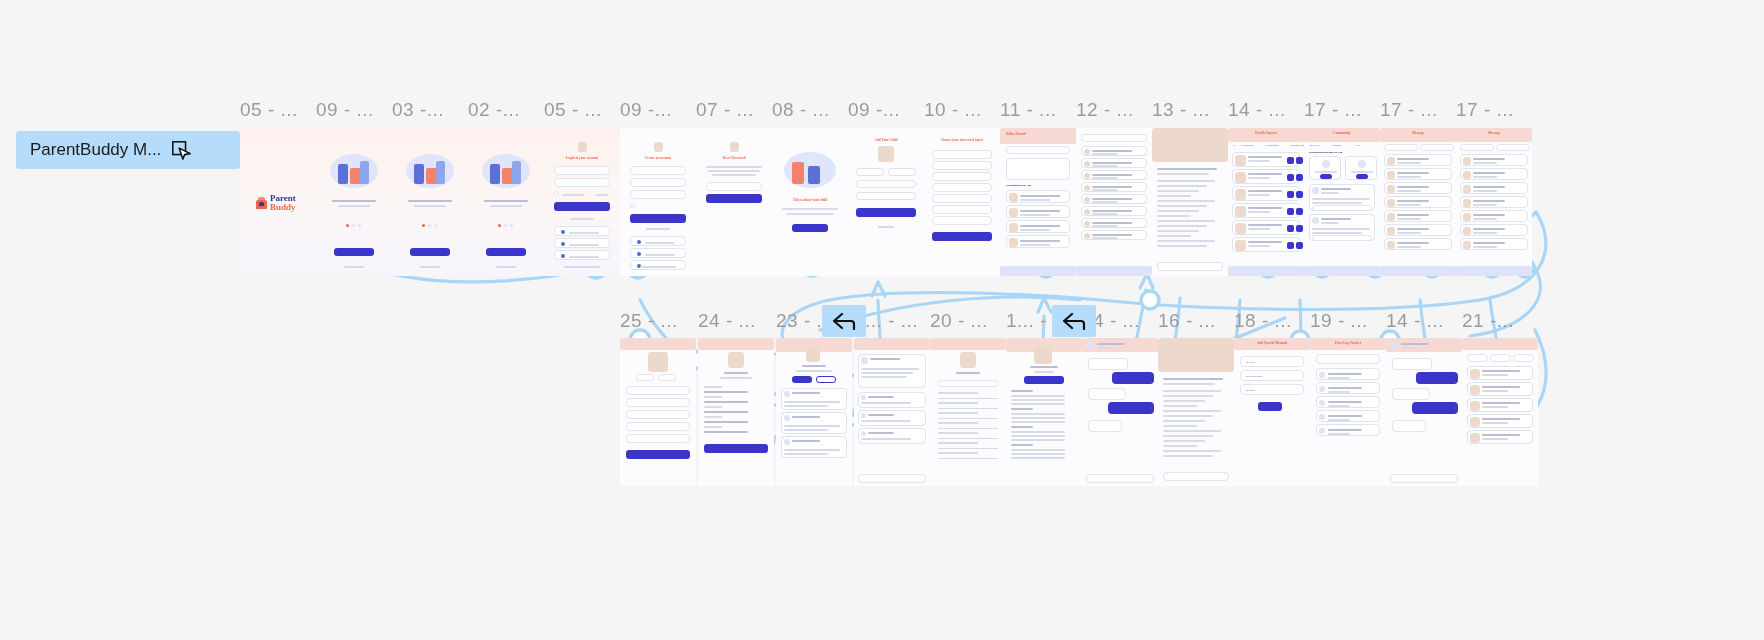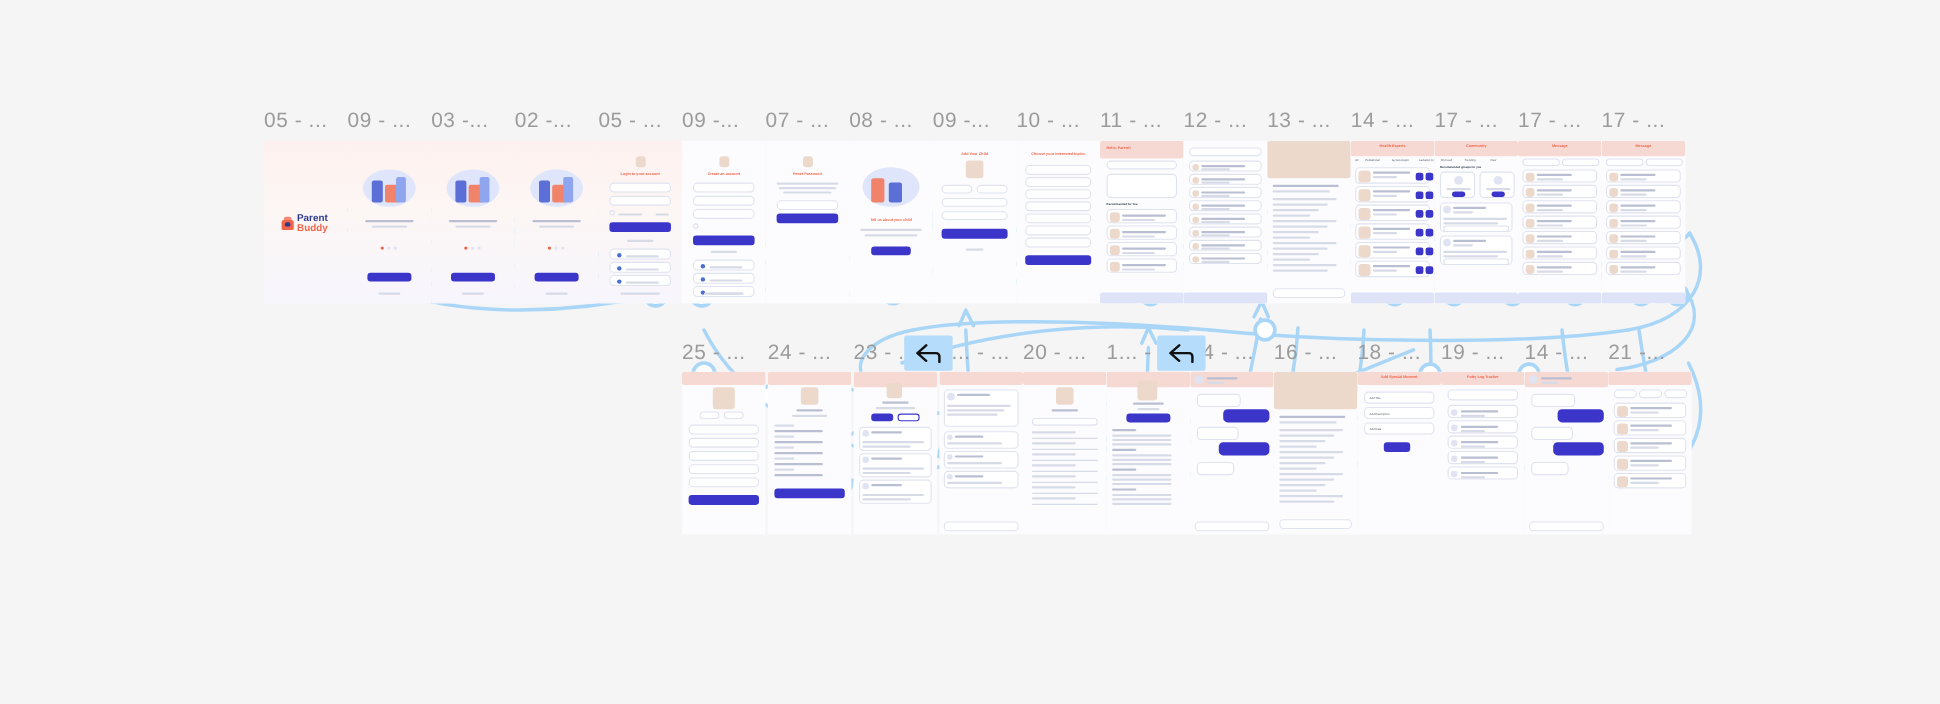--- a/index.html
+++ b/index.html
@@ -16,20 +16,21 @@
   
   .frame-label{
     position:absolute; font-size:19px; color:#9b9b9b;
     letter-spacing:.5px; white-space:nowrap; user-select:none;
   }
 
   
   .screen{
     position:absolute; background:#ffffff; overflow:hidden;
     border-radius:1px;
+    font-family:Liberation Serif, serif;
   }
   .screen.soft{ background:linear-gradient(#fdf1ef 0%, #fdf6f4 38%, #f7f6fd 100%); }
   .screen.plain{ background:#fcfcfe; }
 
   
   .bar{ position:absolute; background:#e9ecf5; border-radius:2px; }
   .bar.blue{ background:#3b35c9; }
   .bar.lblue{ background:#dfe3f7; }
   .bar.pink{ background:#f7d9d4; }
   .bar.txt{ background:#b9bed2; height:2px; }
@@ -901,13 +902,20 @@
     <svg width="26" height="18" viewBox="0 0 26 18">
       <path d="M11 2 L3 9 L11 16 M3 9 H20 a3 3 0 0 1 3 3 V17" stroke="#111" stroke-width="2.2" fill="none" stroke-linecap="round" stroke-linejoin="round"></path>
     </svg>
   </div>
   <div class="arrow-badge" style="left:1052px;top:305px">
     <svg width="26" height="18" viewBox="0 0 26 18">
       <path d="M11 2 L3 9 L11 16 M3 9 H20 a3 3 0 0 1 3 3 V17" stroke="#111" stroke-width="2.2" fill="none" stroke-linecap="round" stroke-linejoin="round"></path>
     </svg>
   </div>
 
+  <div id="name-chip">
+    <span class="t">ParentBuddy M...</span>
+    <svg class="cursor" viewBox="0 0 22 22">
+      <rect x="2" y="2" width="14" height="14" fill="none" stroke="#111" stroke-width="1.7"></rect>
+      <path d="M9 9 L21 15 L15 16 L13 21 Z" fill="#fff" stroke="#111" stroke-width="1.7" stroke-linejoin="round"></path>
+    </svg>
+  </div>
 </div>
 
 </body></html>

